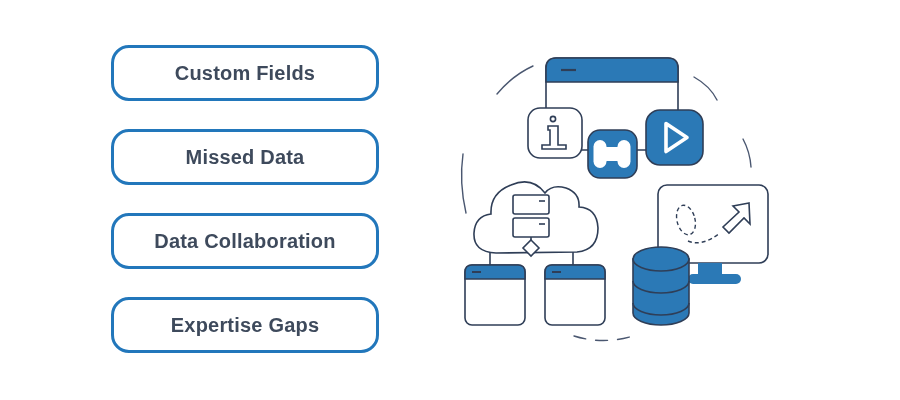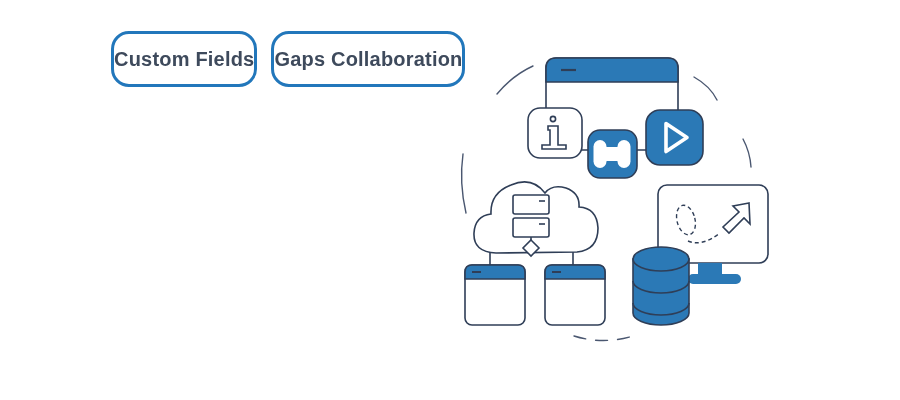--- a/index.html
+++ b/index.html
@@ -2,22 +2,22 @@
 <html style="--accent: #2b79b6; --border: #2277bb; --outline: #2f3e57; --text: #3e4a5c; --arc: #4a5770; --background: #ffffff;"><head>
 <meta charset="utf-8">
 <style>
   html,body{margin:0;padding:0;}
   body{
     width:900px;height:400px;background:var(--background,#fff);
     font-family:"Liberation Sans",sans-serif;position:relative;overflow:hidden;
   }
   .stage{position:absolute;inset:0;width:900px;height:400px;}
   .pills{
-    position:absolute;left:111px;top:31px;width:268px;
-    display:flex;gap:14px;
+    position:absolute;left:111px;top:45px;width:268px;
+    display:flex;flex-direction:column;gap:28px;
   }
   .pill{
     box-sizing:border-box;height:56px;background:#fff;
     border:3.5px solid var(--border,#2277bb);border-radius:18px;
     display:flex;align-items:center;justify-content:center;
   }
   .pill span{
     font-size:20px;font-weight:bold;color:var(--text,#3e4a5c);
     letter-spacing:.2px;white-space:nowrap;
   }
@@ -33,21 +33,27 @@
 </head>
 <body>
 
 <div class="stage">
 
   <div class="pills">
     <div class="pill">
       <span>Custom Fields</span>
     </div>
     <div class="pill">
-      <span>Gaps Collaboration</span>
+      <span>Missed Data</span>
+    </div>
+    <div class="pill">
+      <span>Data Collaboration</span>
+    </div>
+    <div class="pill">
+      <span>Expertise Gaps</span>
     </div>
   </div>
 
   <svg width="900" height="400" viewBox="0 0 900 400">
 
     <g>
       <path class="arc" d="M497,94 Q513,75 533,66"></path>
       <path class="arc" d="M694,77 Q710,86 717,100"></path>
       <path class="arc" d="M743,139 Q750,152 751,167"></path>
       <path class="arc" d="M463,154 Q459,183 466,213"></path>

